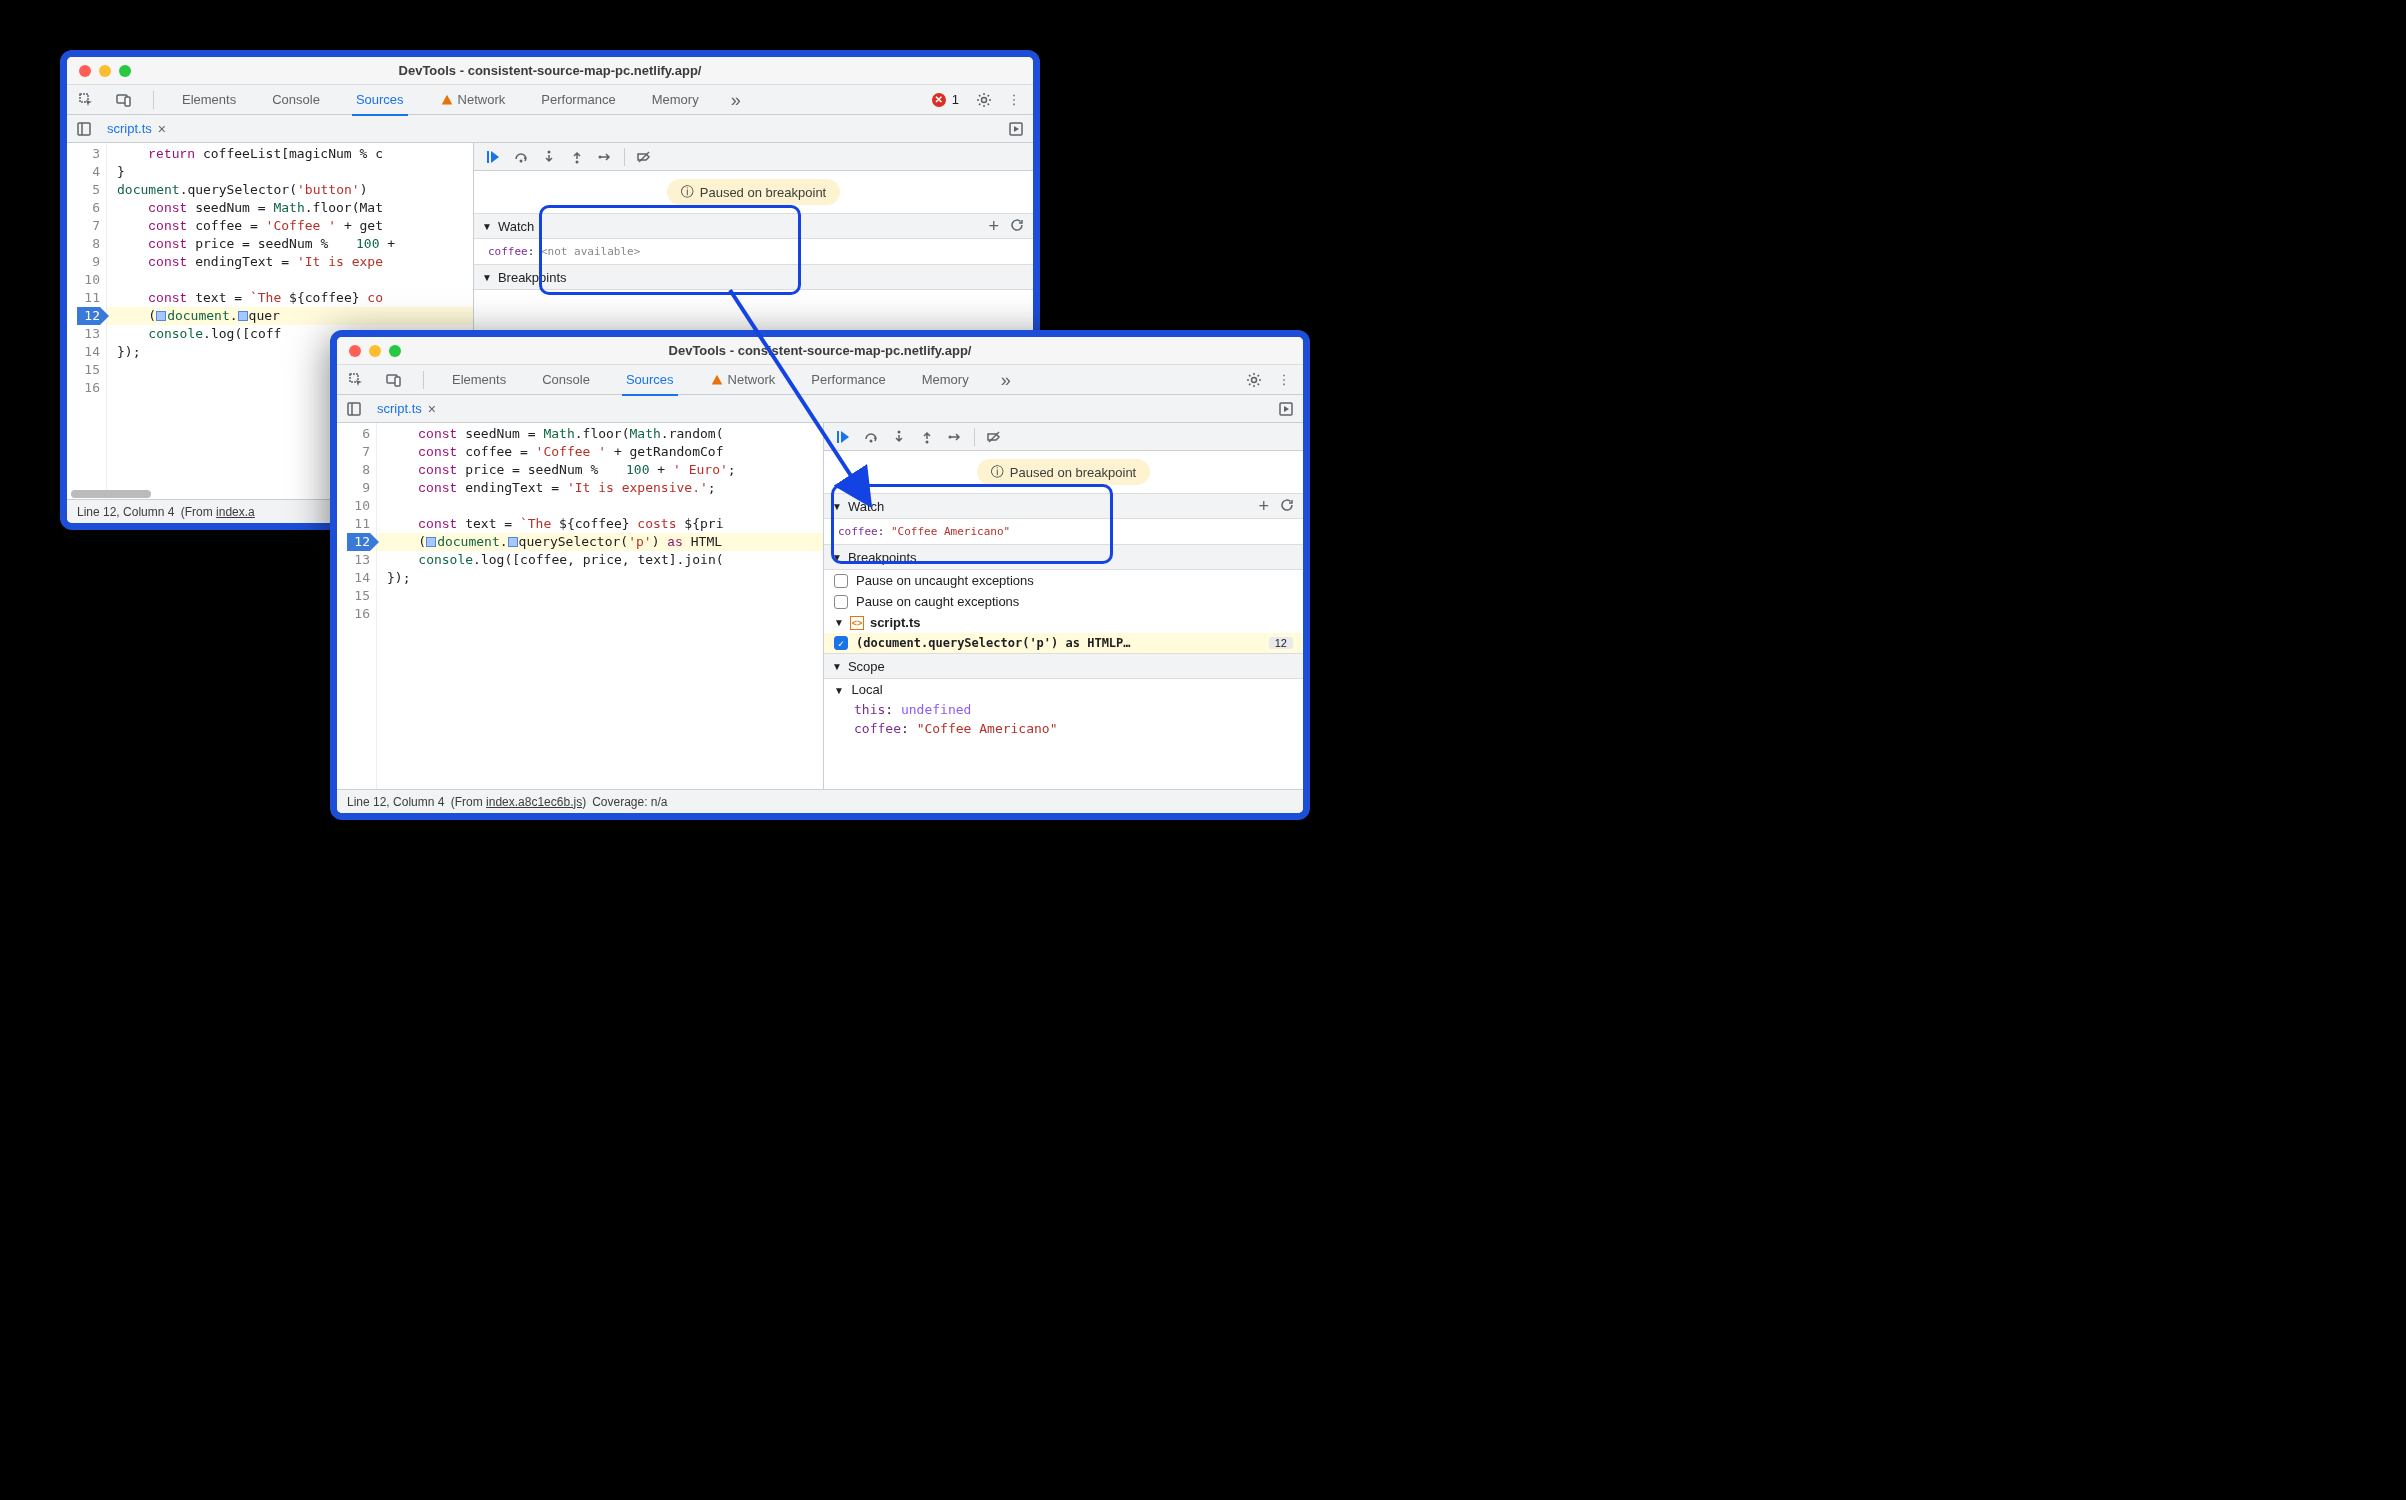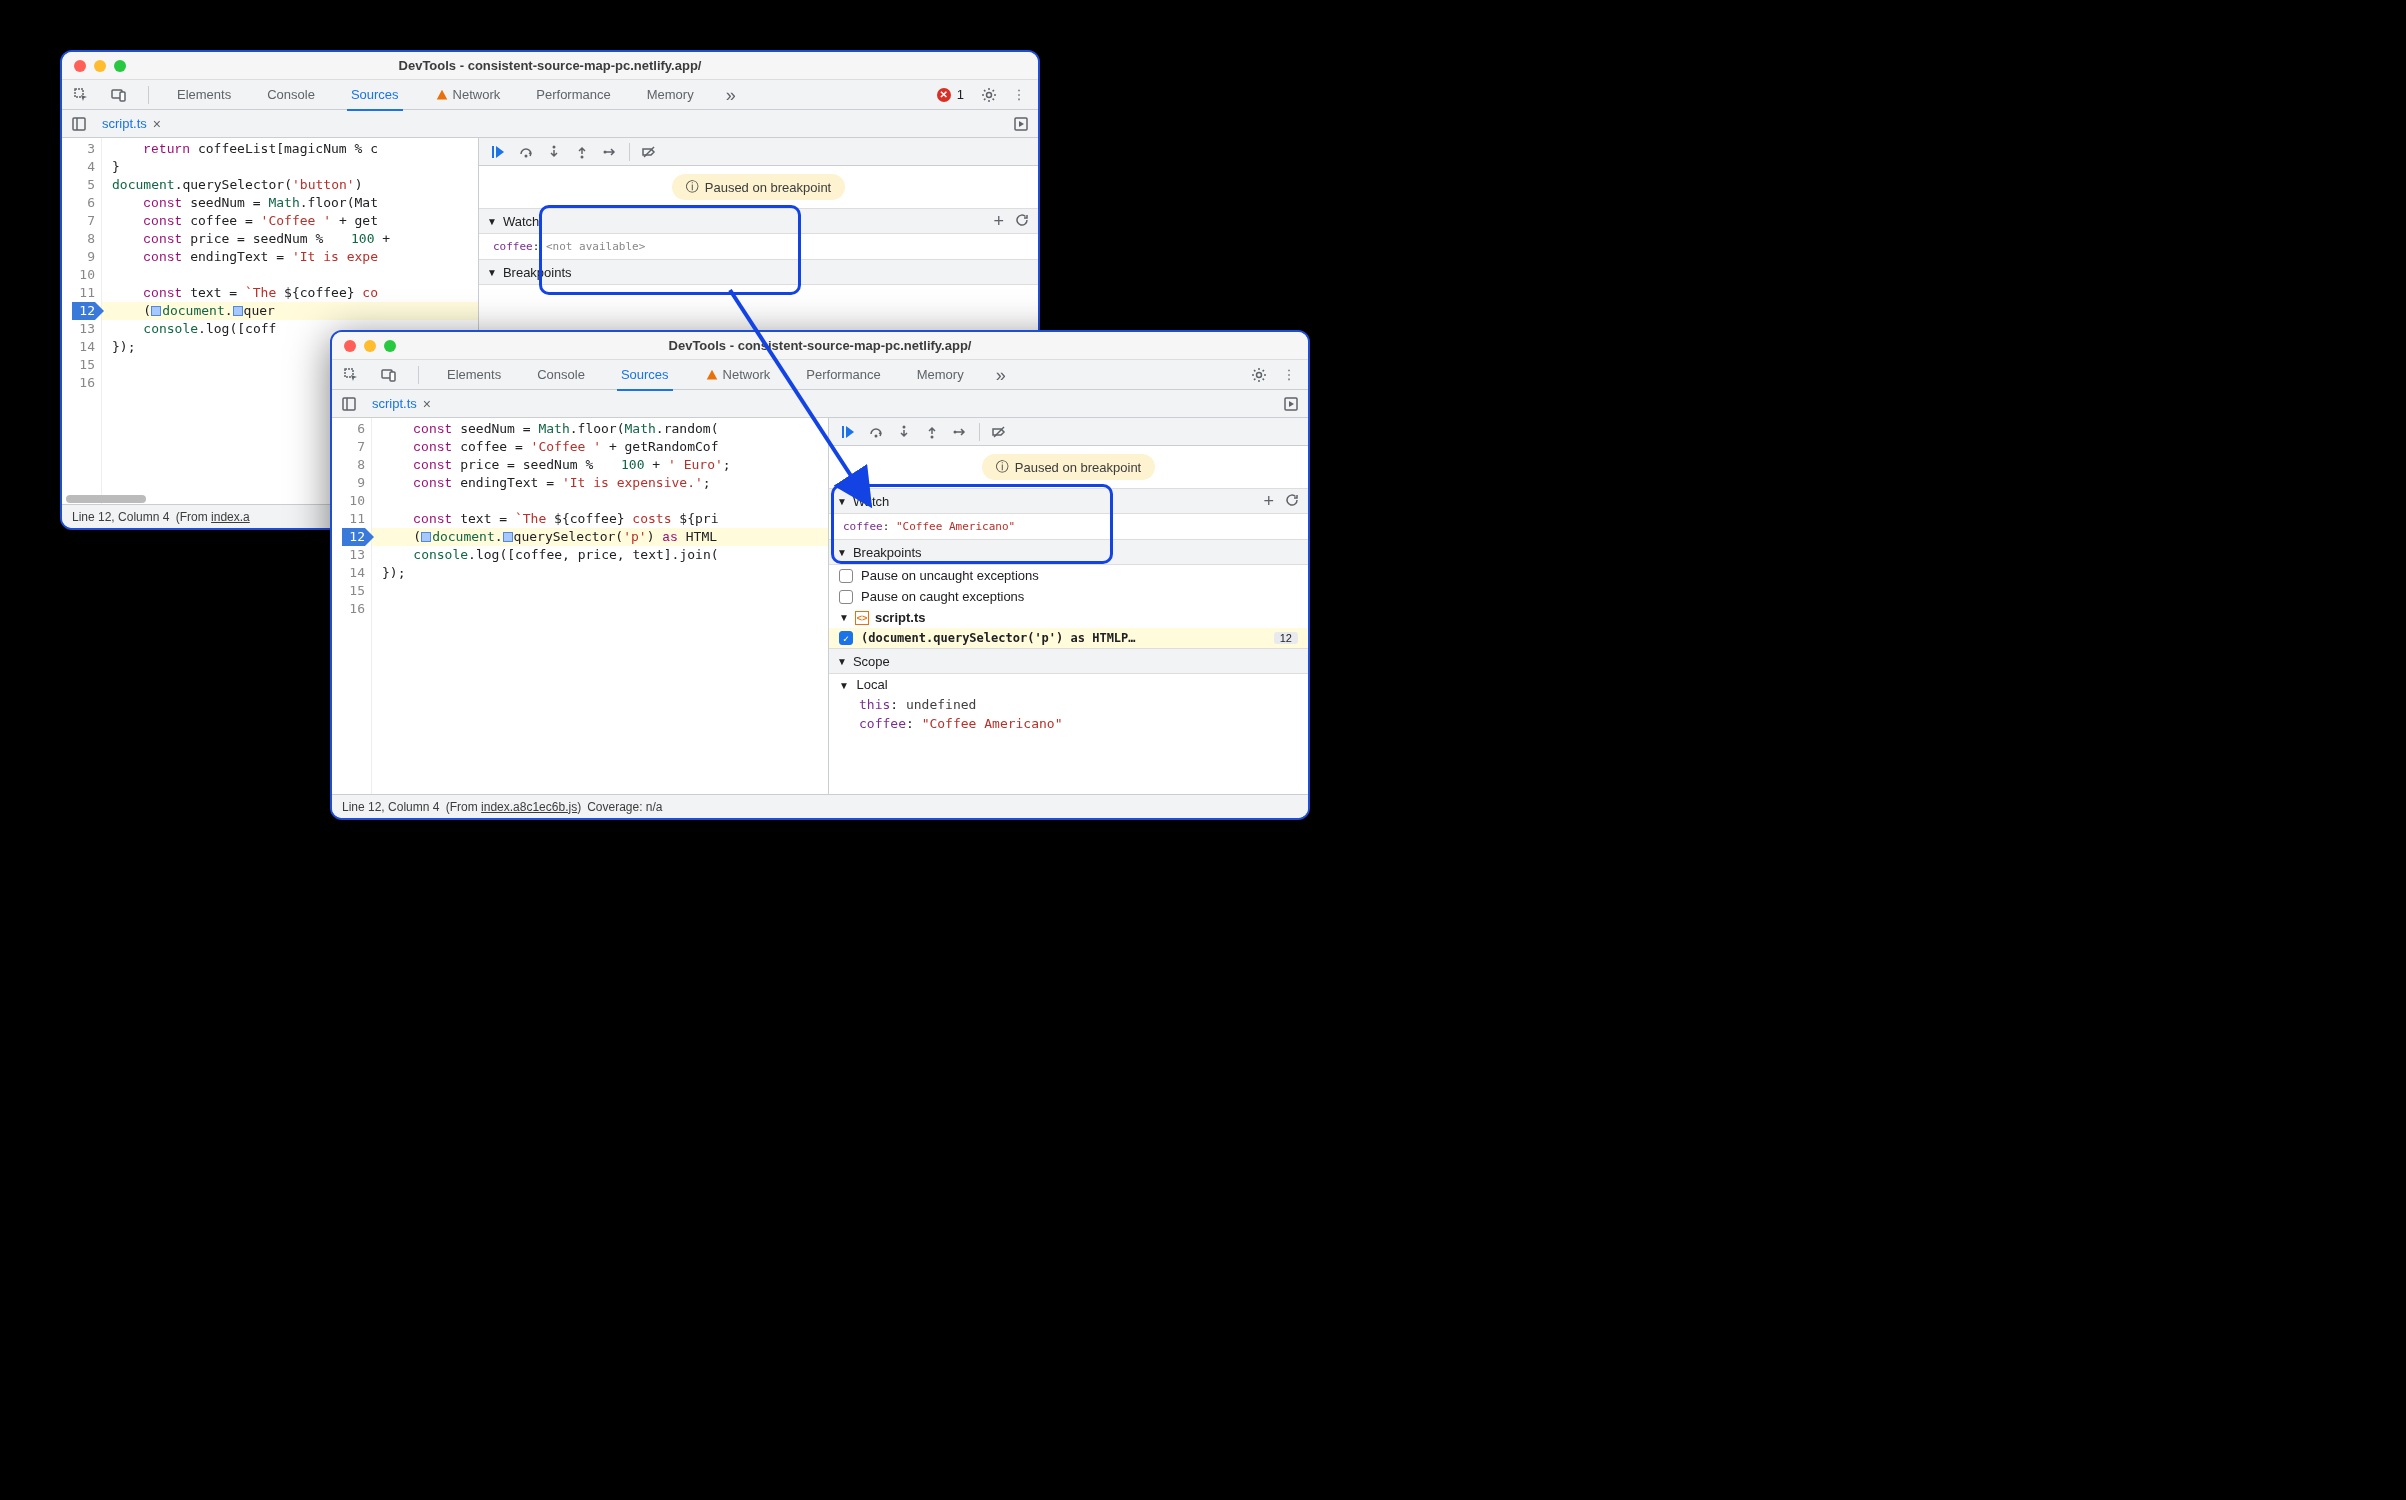--- a/index.html
+++ b/index.html
@@ -1,17 +1,17 @@
 <!DOCTYPE html>
 <html><head>
 <meta charset="utf-8">
 <style>
   * { box-sizing: border-box; margin: 0; padding: 0; }
   body { background: #000; font-family: -apple-system, "Helvetica Neue", Arial, sans-serif; font-size: 13px; color: #202124; position: relative; width: 1480px; height: 920px; }
-  .window { position: absolute; background: #fff; border-radius: 12px; box-shadow: 0 8px 40px rgba(0,0,0,0.5); overflow: hidden; border: 2px solid #1d4ed8; }
+  .window { position: absolute; background: #fff; border-radius: 12px; box-shadow: 0 8px 40px rgba(0,0,0,0.5); overflow: hidden; border: 7px solid #1d4ed8; }
   .titlebar { height: 28px; background: #f6f6f6; display: flex; align-items: center; position: relative; border-bottom: 1px solid #ddd;}
   .traffic { display: flex; gap: 8px; padding-left: 12px; }
   .dot { width: 12px; height: 12px; border-radius: 50%; }
   .dot.red { background: #ff5f57; }
   .dot.yellow { background: #febc2e; }
   .dot.green { background: #28c840; }
   .title { position: absolute; left: 0; right: 0; text-align: center; font-weight: 600; font-size: 13px; color: #3c3c3c;}
   .tabbar { display: flex; align-items: center; background: #f1f3f4; border-bottom: 1px solid #cacdd1; height: 30px; padding: 0 6px; gap: 12px;}
   .tabbar .iconbtn { width: 26px; height: 26px; display: flex; align-items: center; justify-content: center; color: #5f6368;}
   .divider { width: 1px; height: 18px; background: #cacdd1; margin: 0 4px;}
@@ -56,21 +56,21 @@
   .bp-row { display:flex; align-items:center; padding: 3px 10px; gap: 8px; font-size:13px;}
   .checkbox { width:14px; height:14px; border:1px solid #888; border-radius:3px; flex-shrink:0; background:#fff;}
   .checkbox.checked { background:#1a73e8; border-color:#1a73e8; display:flex; align-items:center; justify-content:center; color:#fff; font-size:10px;}
   .bp-file-row { display:flex; align-items:center; padding: 3px 10px; gap: 6px;}
   .fileicon { width:14px; height:14px; border:1.5px solid #e8710a; display:inline-flex; align-items:center; justify-content:center; color:#e8710a; font-size:9px; font-weight:bold;}
   .bp-entry { background:#fffbdb; display:flex; align-items:center; padding: 3px 10px; gap: 8px; font-family: Menlo, monospace; font-size: 12px;}
   .bp-entry .linebadge { margin-left:auto; background:#e8eaed; padding: 0 6px; border-radius: 3px; font-family: -apple-system, Arial; font-size: 11px;}
   .scope-row { padding: 3px 10px; font-size:13px;}
   .scope-kv { font-family: Menlo, monospace; font-size: 13px; padding: 2px 10px 2px 30px;}
   .skey { color:#7b2e91;}
-  .sval-undef { color:#404040;}
+  .sval-undef { color:#8b5cf6;}
   .sval-str { color:#b8302a;}
   .statusbar { height: 24px; background:#f1f3f4; border-top:1px solid #cacdd1; display:flex; align-items:center; padding: 0 10px; font-size:12px; color:#3c3c3c;}
   .statusbar .from { margin-left: 3px;}
   .statusbar .link { text-decoration: underline;}
   .coverage { margin-left: 6px;}
   .scrollbar-h { position:absolute; bottom:0; left:4px; right:4px; height:10px; display:flex; align-items:center;}
   .scrollbar-h .thumb { height:8px; width:80px; background:#bbb; border-radius:4px;}
   .highlight-box { position:absolute; border: 3px solid #1344e3; border-radius: 10px;}
   .arrow-svg { position:absolute; pointer-events:none;}
   svg.icon { width:16px; height:16px; stroke: currentColor; fill:none; stroke-width:1.5;}

